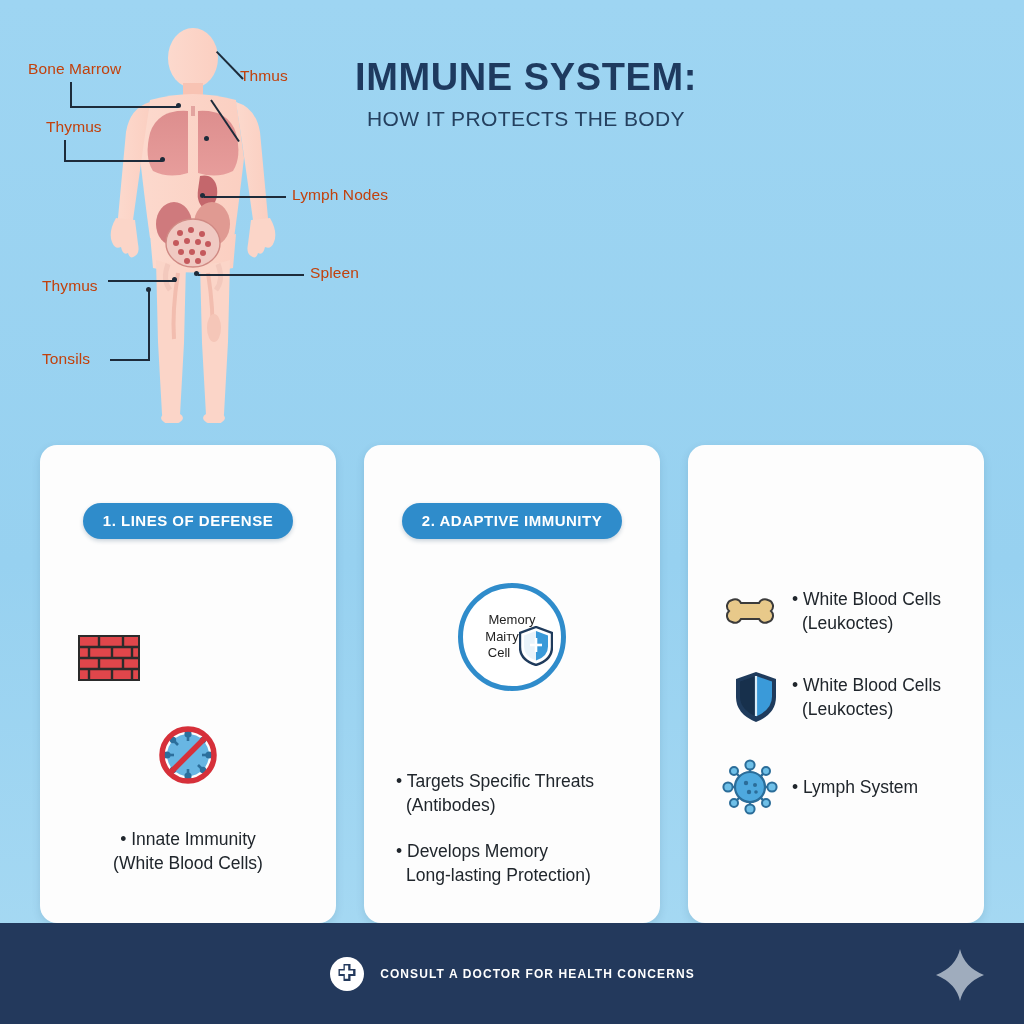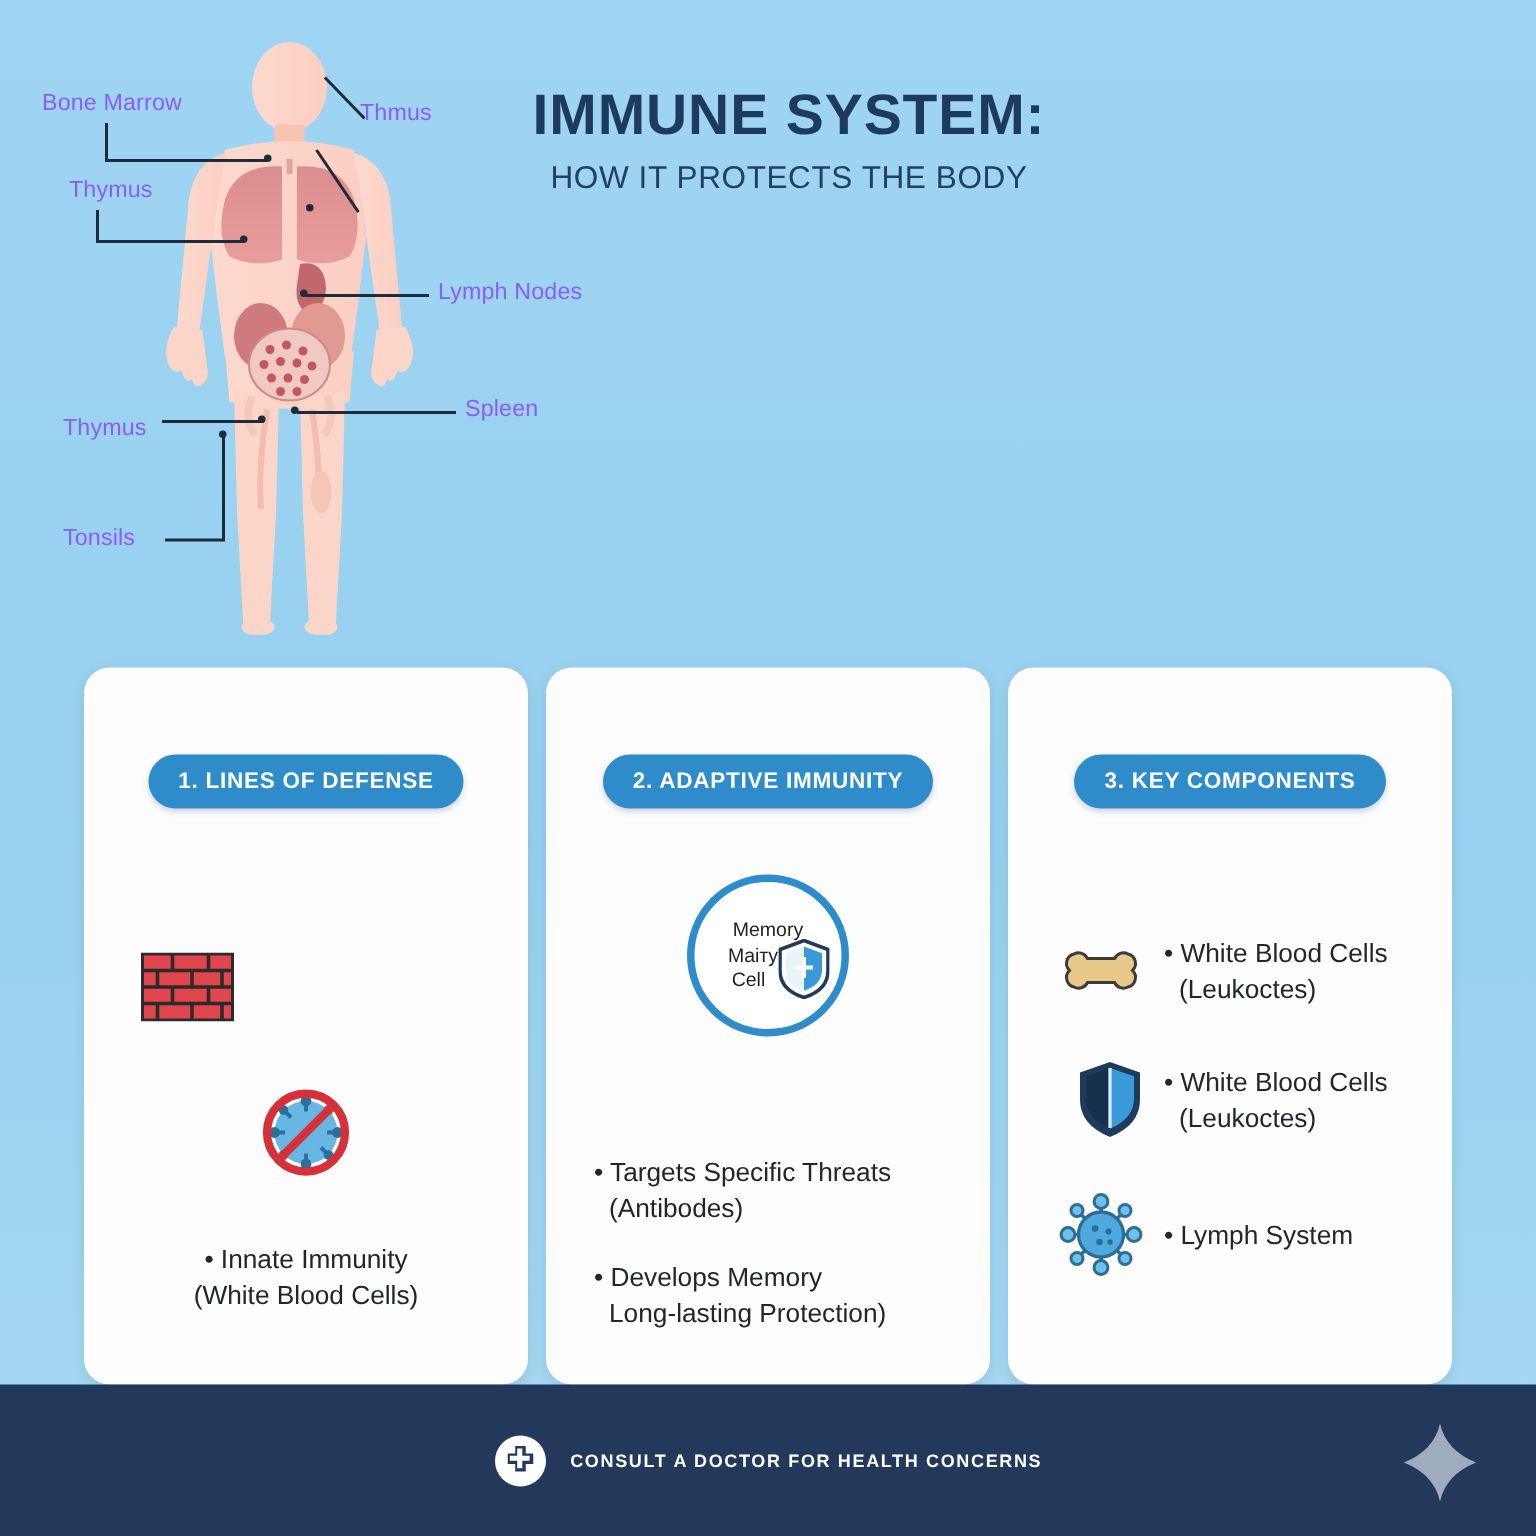--- a/index.html
+++ b/index.html
@@ -12,41 +12,41 @@
   }
 
   
   #hero { position:absolute; left:0; top:0; width:1024px; height:435px; }
 
   
   #body-figure { position:absolute; left:88px; top:28px; width:210px; height:395px; }
 
   
   .lbl {
-    position:absolute; font-size:15.5px; color:#8b5cf6;
+    position:absolute; font-size:15.5px; color:#c2410c;
     white-space:nowrap; letter-spacing:.1px;
   }
   .leader { position:absolute; background:#1d2b3a; }
   .dot { position:absolute; width:5px; height:5px; background:#1d2b3a; border-radius:50%; }
 
   
   #title-block { position:absolute; left:330px; top:58px; width:392px; text-align:center; }
   #main-title {
     font-size:38px; font-weight:bold; color:#1e3a5f;
     letter-spacing:.6px; line-height:1.05;
   }
   #sub-title {
     margin-top:9px; font-size:21px; color:#24405f;
     letter-spacing:.4px;
   }
 
   
   #cards {
     position:absolute; left:0; top:445px; width:1024px; height:478px;
-    display:flex; justify-content:center; gap:12px;
+    display:flex; justify-content:center; gap:28px;
   }
   .card {
     width:296px; height:478px; background:#fdfdfd;
     border-radius:17px; box-shadow:0 3px 9px rgba(20,60,95,.13);
     display:flex; flex-direction:column; align-items:center;
     padding:58px 16px 20px 16px; position:relative;
   }
   .badge {
     background:#2f8ccb; color:#fff; font-size:15px; font-weight:bold;
     letter-spacing:.5px; padding:9px 20px 10px; border-radius:20px;
@@ -284,21 +284,20 @@
       <div class="row" style="margin-top:22px; padding-left:16px;">
         <div class="bullet-text">
           <span>• Develops Memory</span>
           <span class="b2" style="padding-left:10px;">Long-lasting Protection)</span>
         </div>
       </div>
     </div>
   </div>
 
   <div class="card">
-    <div class="badge">3. KEY COMPONENTS</div>
     <div class="card-body">
 
       <div class="row" style="margin-top:84px; padding-left:18px;">
         <svg class="icon" width="56" height="34" viewBox="0 0 56 34">
           <path d="M10 6 a6.5 6.5 0 0 1 9 3 h18 a6.5 6.5 0 0 1 9 -3 a6.5 6.5 0 0 1 3 11 a6.5 6.5 0 0 1 -3 11 a6.5 6.5 0 0 1 -9 -3 H19 a6.5 6.5 0 0 1 -9 3 a6.5 6.5 0 0 1 -3 -11 a6.5 6.5 0 0 1 3 -11 Z" fill="#e8c98a" stroke="#3b3b3b" stroke-width="2"></path>
         </svg>
         <div class="bullet-text">
           <span>• White Blood Cells</span>
           <span class="b2" style="padding-left:10px;">(Leukoctes)</span>
         </div>

